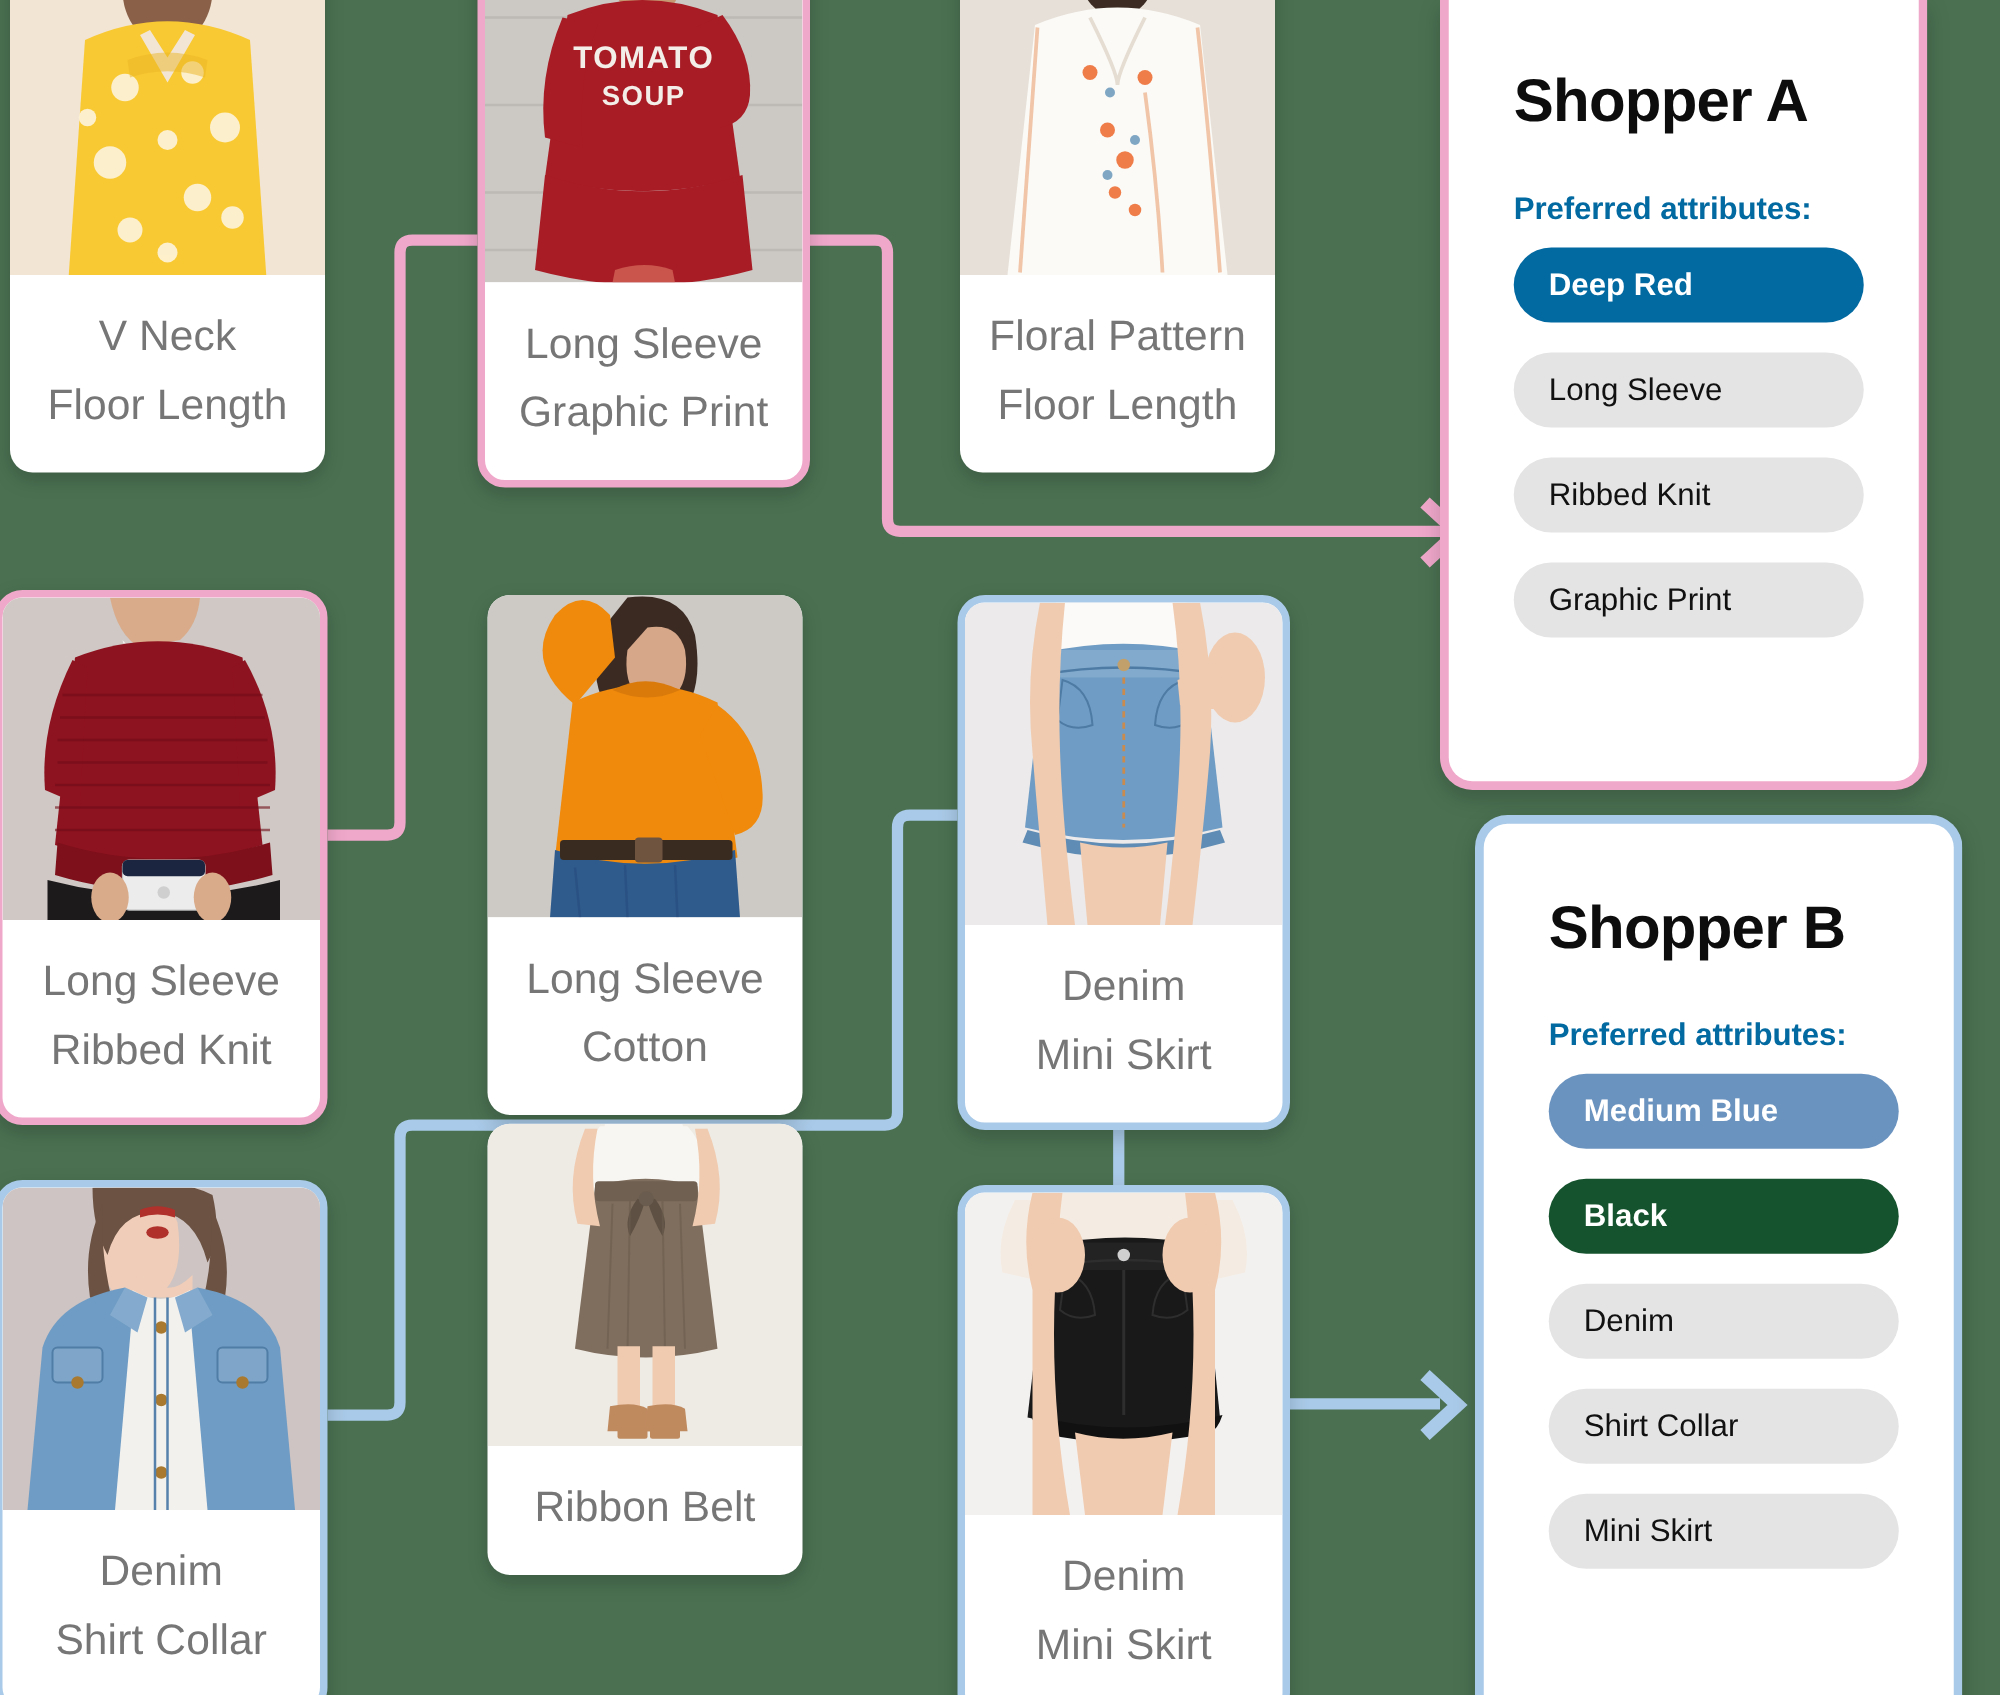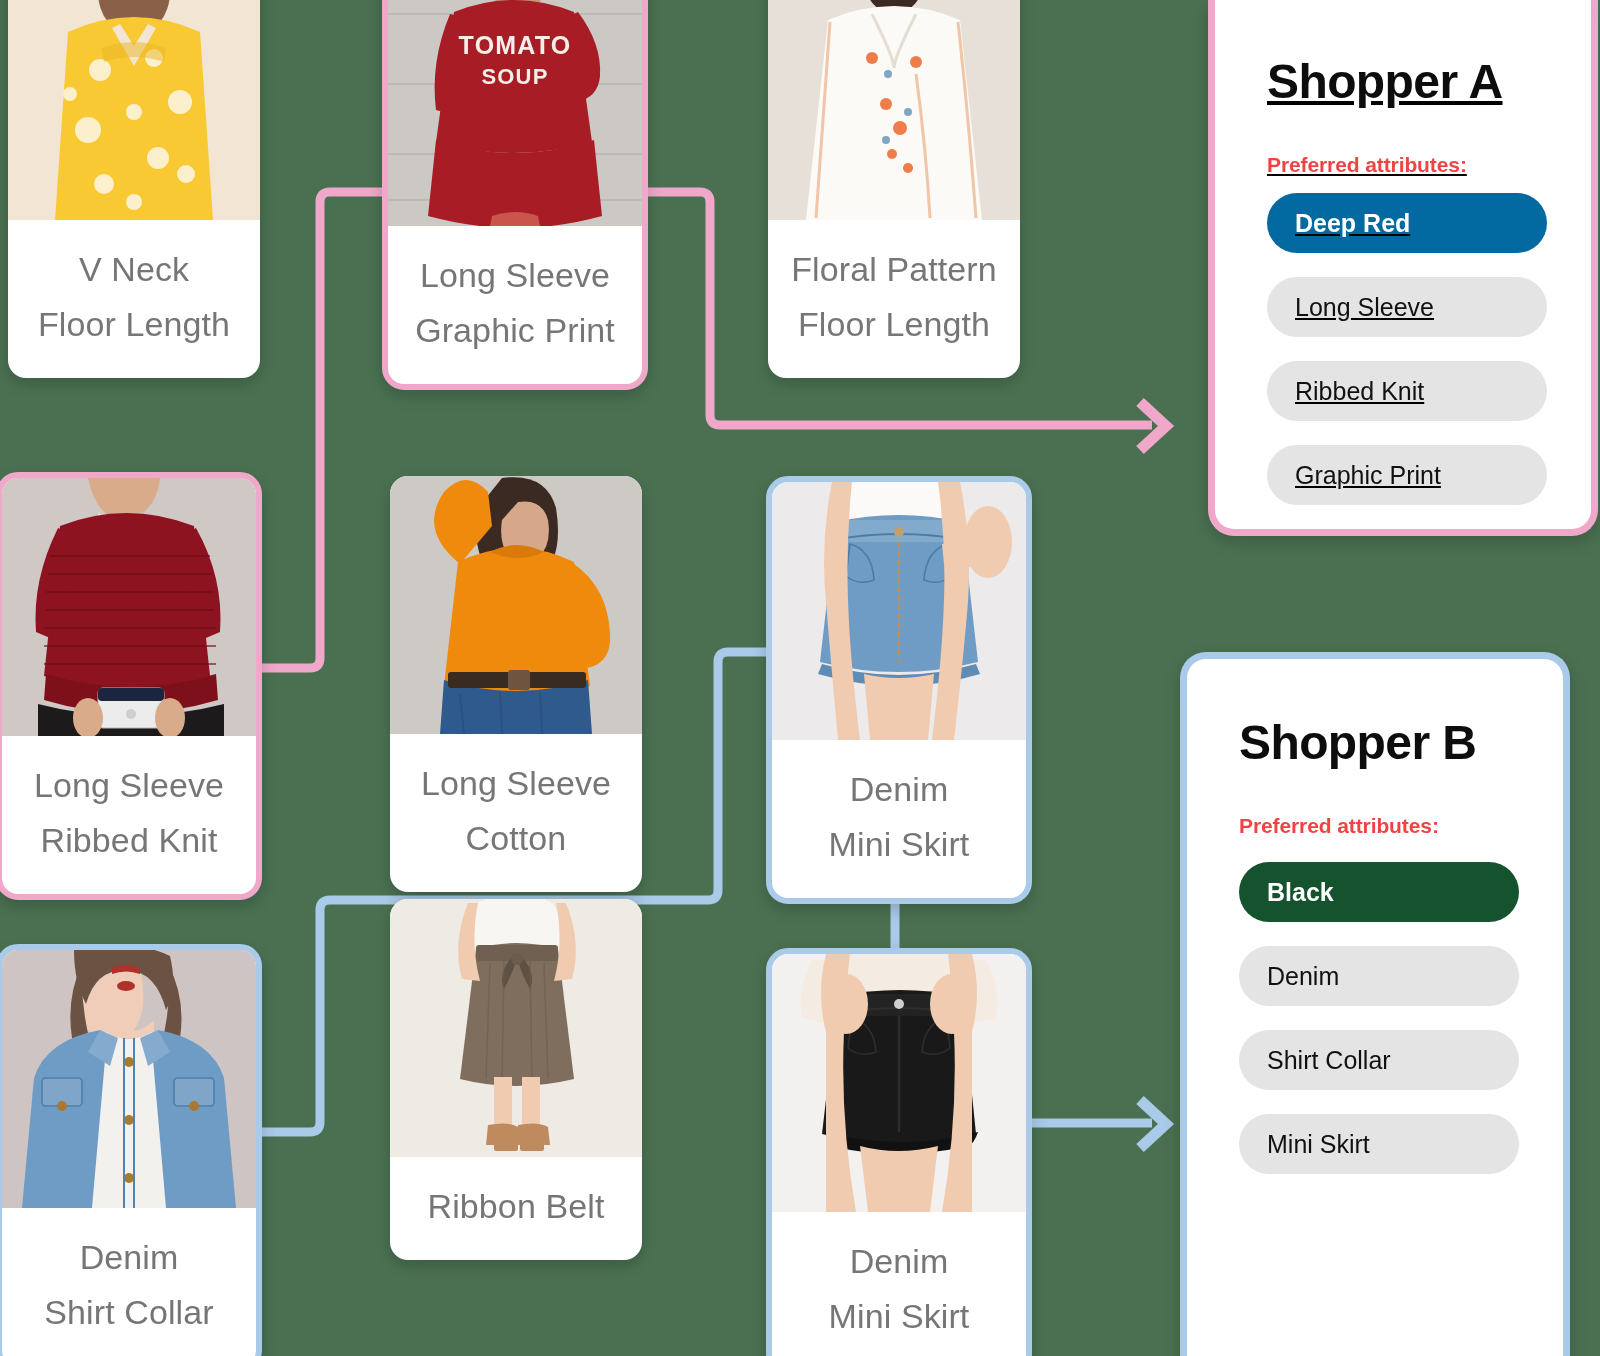--- a/index.html
+++ b/index.html
@@ -78,23 +78,23 @@
   }
   .panel.pink { border: 7px solid #F0A8CA; border-radius: 26px; }
   .panel.blue { border: 7px solid #A9CAE8; border-radius: 26px; }
   .panel .ptitle {
     font-size: 48px;
     font-weight: 700;
     color: #0d0d0d;
     letter-spacing: -0.6px;
   }
   .panel .plabel {
-    font-size: 21px;
+    font-size: 25px;
     font-weight: 700;
-    color: #ef4444;
+    color: #0369a1;
     letter-spacing: -0.1px;
   }
   .pill {
     height: 60px;
     border-radius: 30px;
     display: flex;
     align-items: center;
     padding-left: 28px;
     font-size: 25px;
     box-sizing: border-box;
@@ -405,21 +405,21 @@
         <ellipse cx="180" cy="50" rx="22" ry="30"></ellipse>
       </g>
     </svg>
   </div>
   <div class="meta">
     <div class="line">Denim</div>
     <div class="line">Mini Skirt</div>
   </div>
 </div>
 
-<div class="panel pink" style="left:1208px; top:0px; width:390px; height:536px; border-top:none; border-radius:0 0 26px 26px;text-decoration:underline;">
+<div class="panel pink" style="left:1152px; top:0px; width:390px; height:632px; border-top:none; border-radius:0 0 26px 26px;">
   <div style="padding:54px 44px 0 52px;">
     <div class="ptitle">Shopper A</div>
     <div class="plabel" style="margin-top:44px;">Preferred attributes:</div>
     <div style="margin-top:16px;">
       <div class="pill accent" style="background:#0369a1;">
         <span>Deep Red</span>
       </div>
       <div class="pill neutral" style="margin-top:24px;">
         <span>Long Sleeve</span>
       </div>
@@ -431,20 +431,23 @@
       </div>
     </div>
   </div>
 </div>
 
 <div class="panel blue" style="left:1180px; top:652px; width:390px; height:720px; border-bottom:none; border-radius:26px 26px 0 0;">
   <div style="padding:56px 44px 0 52px;">
     <div class="ptitle">Shopper B</div>
     <div class="plabel" style="margin-top:44px;">Preferred attributes:</div>
     <div style="margin-top:16px;">
+      <div class="pill accent" style="background:#6B93BF;">
+        <span>Medium Blue</span>
+      </div>
       <div class="pill accent" style="background:#14532d; margin-top:24px;">
         <span>Black</span>
       </div>
       <div class="pill neutral" style="margin-top:24px;">
         <span>Denim</span>
       </div>
       <div class="pill neutral" style="margin-top:24px;">
         <span>Shirt Collar</span>
       </div>
       <div class="pill neutral" style="margin-top:24px;">

